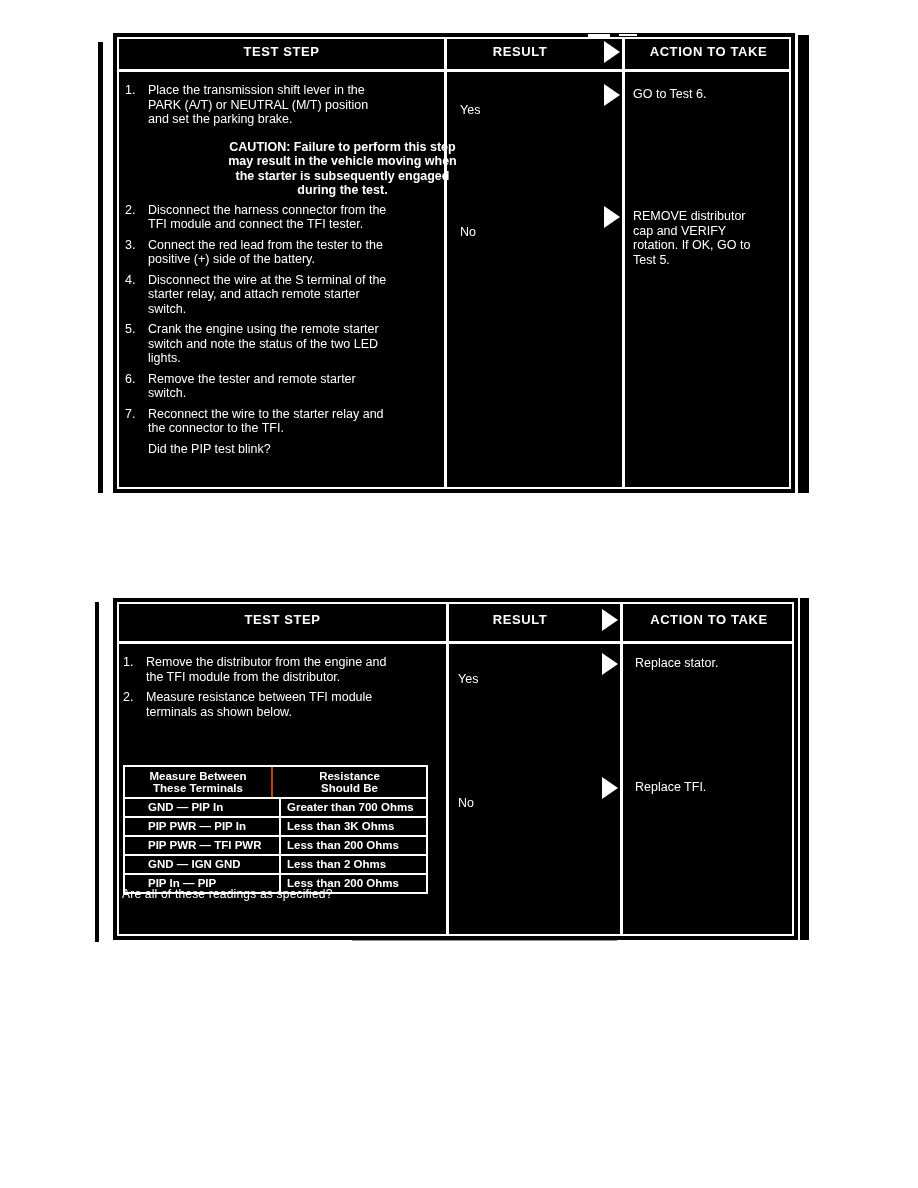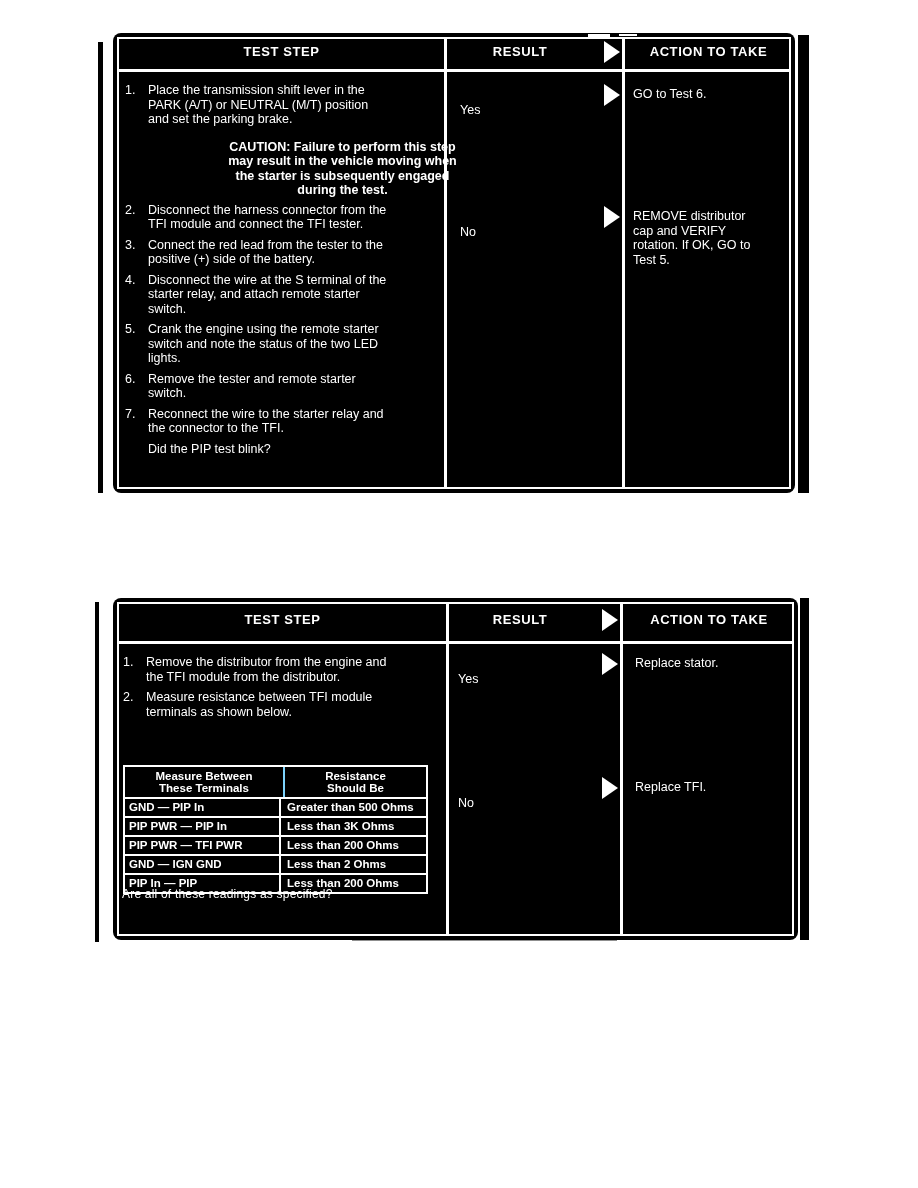--- a/index.html
+++ b/index.html
@@ -1,20 +1,20 @@
 <!DOCTYPE html>
 <html><head>
 <meta charset="utf-8">
 <style>
   html,body{margin:0;padding:0;background:#ffffff;}
   .page{position:relative;width:918px;height:1188px;background:#ffffff;
         font-family:"Liberation Sans",sans-serif;overflow:hidden;}
 
   
-  .ftable{position:absolute;background:#000;color:#fff;border-radius:8px;}
+  .ftable{position:absolute;background:#000;color:#fff;}
   .t1{left:113px;top:33px;width:682px;height:460px;}
   .t2{left:113px;top:598px;width:685px;height:342px;}
 
   .inner-frame{position:absolute;left:4px;top:4px;right:4px;bottom:4px;
                border:2px solid #fff;pointer-events:none;}
   .hline{position:absolute;left:4px;right:4px;height:3px;background:#fff;}
   .t1 .hline{top:36px;} .t2 .hline{top:43px;}
   .vline{position:absolute;top:4px;bottom:4px;width:3px;background:#fff;}
   .t1 .v1{left:331px;} .t1 .v2{left:509px;}
   .t2 .v1{left:333px;} .t2 .v2{left:507px;}
@@ -51,26 +51,26 @@
   .t1 .res-arrow{left:491px;} .t2 .res-arrow{left:489px;}
   .action-text{position:absolute;top:0;width:160px;white-space:pre-line;}
   .t1 .action-text{left:520px;} .t2 .action-text{left:522px;}
 
   
   .mini-table{position:absolute;left:10px;top:167px;width:305px;
               border:2px solid #fff;box-sizing:border-box;font-weight:bold;}
   .mini-header{display:flex;height:30px;}
   .mini-hcell{display:flex;align-items:center;justify-content:center;text-align:center;
               white-space:pre-line;font-size:11.5px;line-height:12.5px;}
-  .mini-hcell.left{width:160px;border-right:2px solid #7dd3fc;box-sizing:border-box;}
+  .mini-hcell.left{width:148px;border-right:2px solid #c2410c;box-sizing:border-box;}
   .mini-hcell.right{flex:1;}
   .mini-row{display:flex;height:17px;border-top:2px solid #fff;
             font-size:11.5px;line-height:16px;}
   .mini-cell{overflow:hidden;white-space:nowrap;}
-  .mini-cell.left{width:156px;border-right:2px solid #fff;box-sizing:border-box;padding-left:4px;}
+  .mini-cell.left{width:156px;border-right:2px solid #fff;box-sizing:border-box;padding-left:23px;}
   .mini-cell.right{flex:1;padding-left:6px;}
   .question{position:absolute;left:9px;top:289px;font-size:12px;letter-spacing:.2px;}
 
   
   .bar{position:absolute;background:#000;}
   .bar1l{left:98px;top:42px;width:5px;height:451px;}
   .bar1r{left:798px;top:35px;width:11px;height:458px;}
   .bar2l{left:95px;top:602px;width:4px;height:340px;}
   .bar2r{left:800px;top:598px;width:9px;height:342px;}
   .smudge{position:absolute;left:352px;top:936px;width:265px;height:5px;background:#8f8f8f;}
@@ -195,21 +195,21 @@
 
     <div class="mini-table">
       <div class="mini-header">
         <div class="mini-hcell left">Measure Between
 These Terminals</div>
         <div class="mini-hcell right">Resistance
 Should Be</div>
       </div>
       <div class="mini-row">
         <div class="mini-cell left">GND — PIP In</div>
-        <div class="mini-cell right">Greater than 500 Ohms</div>
+        <div class="mini-cell right">Greater than 700 Ohms</div>
       </div>
       <div class="mini-row">
         <div class="mini-cell left">PIP PWR — PIP In</div>
         <div class="mini-cell right">Less than 3K Ohms</div>
       </div>
       <div class="mini-row">
         <div class="mini-cell left">PIP PWR — TFI PWR</div>
         <div class="mini-cell right">Less than 200 Ohms</div>
       </div>
       <div class="mini-row">

